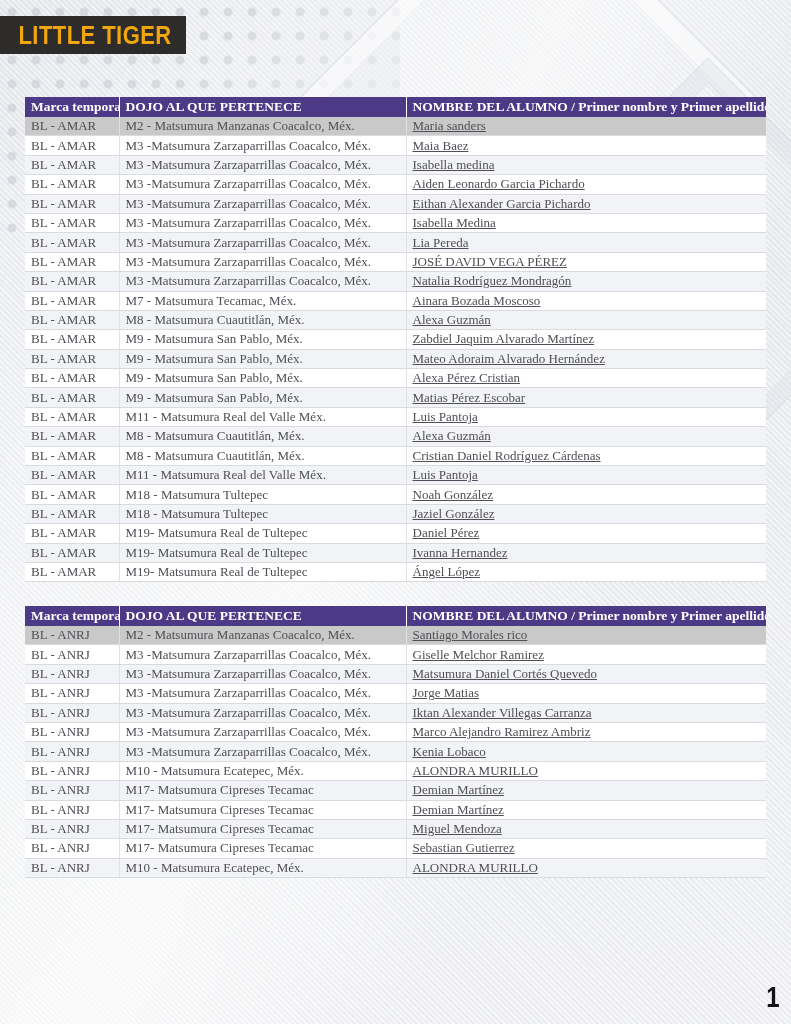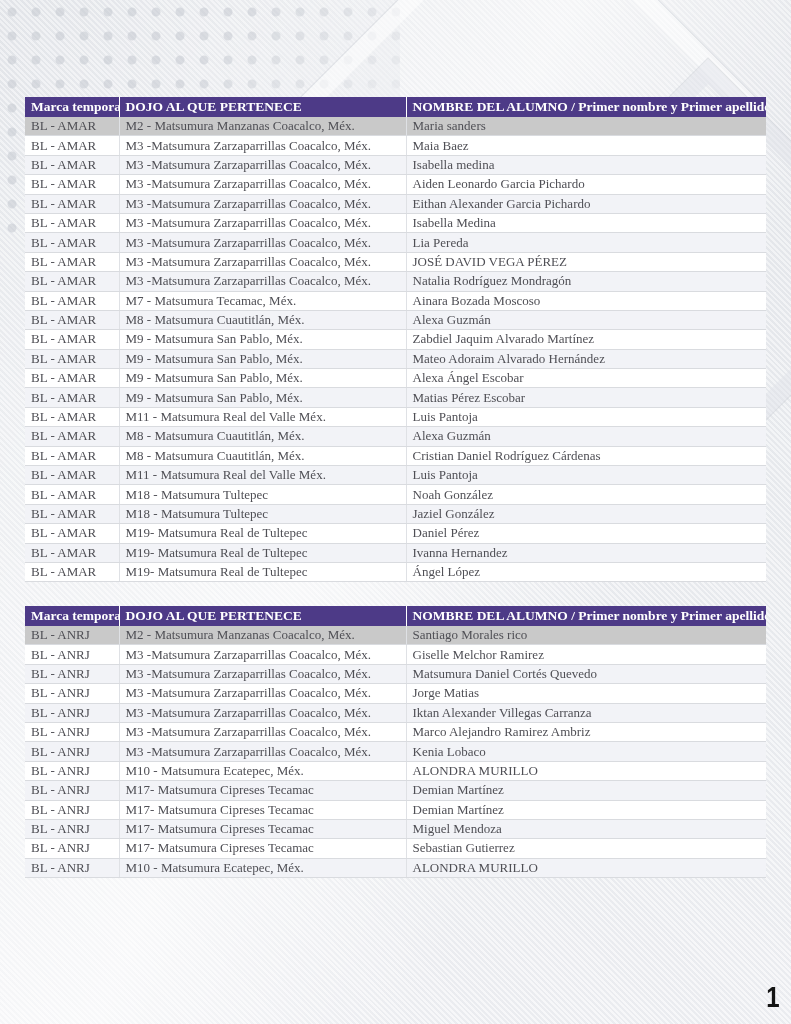--- a/index.html
+++ b/index.html
@@ -67,40 +67,43 @@
     white-space:nowrap;overflow:hidden;
   }
   table.roster th:last-child{border-right:none;}
   table.roster td{
     height:18.4px;padding:0 0 0 6px;
     border-bottom:1px solid #d9dbdf;
     border-right:1px solid #dfe1e5;
     white-space:nowrap;overflow:hidden;
     line-height:18px;
   }
-  table.roster td:last-child{border-right:none;}
+  table.roster td:last-child{border-right:none;text-decoration:underline;}
   table.roster tbody tr{background:#ffffff;}
   table.roster tbody tr:nth-child(odd){background:#f2f3f7;}
   table.roster tbody tr:first-child{background:#c9c9c9;}
   
   .page-number{
     position:absolute;right:11px;bottom:10px;
     font-family:"Liberation Sans", sans-serif;
     font-weight:bold;font-size:30px;color:#141414;
     transform:scaleX(.8);transform-origin:right center;
   }
 </style>
 </head>
 <body>
 
 <div class="page">
   <div class="dots"></div>
   <div class="diamond d1"></div>
   <div class="diamond d2"></div>
 
+  <div class="title-box">
+    <span>LITTLE TIGER</span>
+  </div>
 
   <table class="roster" id="table-0">
       <colgroup>
         <col class="c1">
         <col class="c2">
         <col class="c3">
       </colgroup>
       <thead>
         <tr>
           <th>Marca temporal</th>
@@ -170,21 +173,21 @@
           <td>Zabdiel Jaquim Alvarado Martínez</td>
         </tr>
         <tr>
           <td>BL - AMAR</td>
           <td>M9 - Matsumura San Pablo, Méx.</td>
           <td>Mateo Adoraim Alvarado Hernández</td>
         </tr>
         <tr>
           <td>BL - AMAR</td>
           <td>M9 - Matsumura San Pablo, Méx.</td>
-          <td>Alexa Ángel Escobar</td>
+          <td>Alexa Pérez Cristian</td>
         </tr>
         <tr>
           <td>BL - AMAR</td>
           <td>M9 - Matsumura San Pablo, Méx.</td>
           <td>Matias Pérez Escobar</td>
         </tr>
         <tr>
           <td>BL - AMAR</td>
           <td>M11 - Matsumura Real del Valle Méx.</td>
           <td>Luis Pantoja</td>

